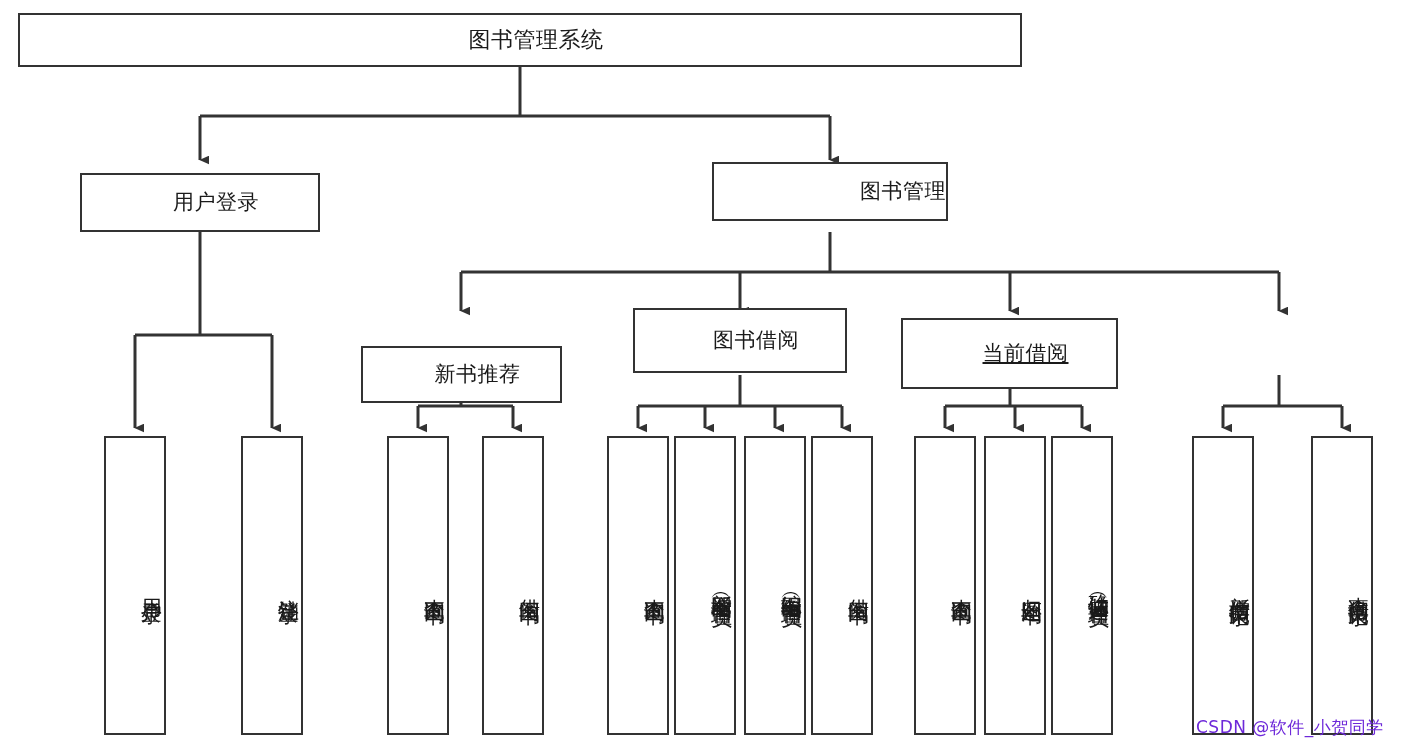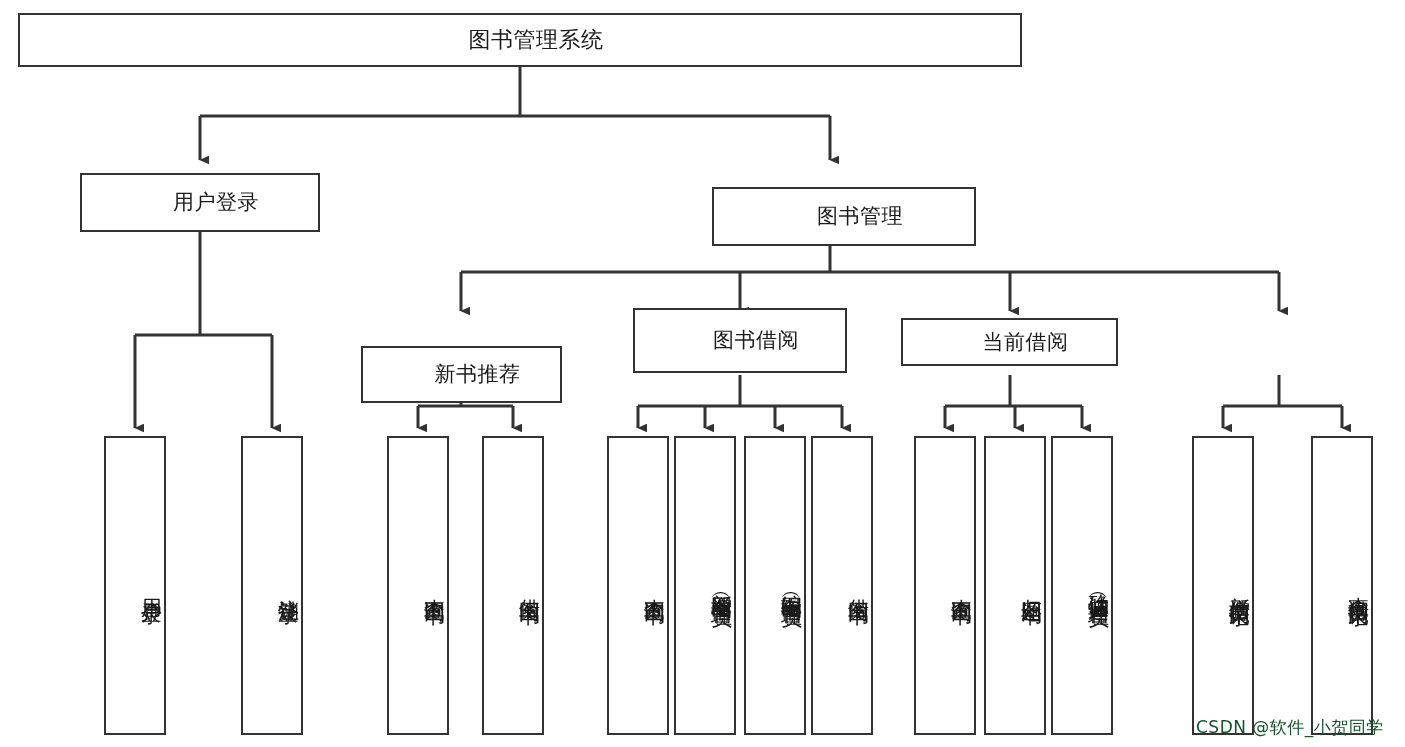--- a/index.html
+++ b/index.html
@@ -53,21 +53,21 @@
   .vert .node-label {
     writing-mode: vertical-rl;
     text-orientation: upright;
     font-size: 21px;
     letter-spacing: 2px;
     line-height: 1.0;
   }
   .watermark {
     position: absolute;
     font-size: 17px;
-    color: #14532d;
+    color: #6d28d9;
     white-space: nowrap;
     letter-spacing: 0.5px;
     pointer-events: none;
   }
 </style>
 </head>
 <body>
 
 <div id="diagram-root">
 
@@ -124,31 +124,31 @@
     </g>
   </svg>
 
   <div class="node-box root-box horiz" style="left:18px; top:13px; width:1004px; height:54px;">
     <span class="node-label">图书管理系统</span>
   </div>
 
   <div class="node-box horiz" style="left:80px; top:173px; width:240px; height:59px;">
     <span class="node-label">用户登录</span>
   </div>
-  <div class="node-box horiz" style="left:712px; top:187px; width:264px; height:59px;">
+  <div class="node-box horiz" style="left:712px; top:162px; width:236px; height:59px;justify-content:flex-end;">
     <span class="node-label">图书管理</span>
   </div>
 
   <div class="node-box horiz" style="left:361px; top:318px; width:201px; height:57px;margin-top:28px;">
     <span class="node-label">新书推荐</span>
   </div>
   <div class="node-box horiz" style="left:633px; top:308px; width:214px; height:65px;">
     <span class="node-label">图书借阅</span>
   </div>
-  <div class="node-box horiz" style="left:901px; top:318px; width:217px; height:48px;">
+  <div class="node-box horiz" style="left:901px; top:318px; width:217px; height:71px;text-decoration:underline;">
     <span class="node-label">当前借阅</span>
   </div>
 
   <div class="node-box vert" style="left:104px; top:436px; width:62px; height:299px;">
     <span class="node-label">用户登录</span>
   </div>
   <div class="node-box vert" style="left:241px; top:436px; width:62px; height:299px;">
     <span class="node-label">注销登录</span>
   </div>
 

